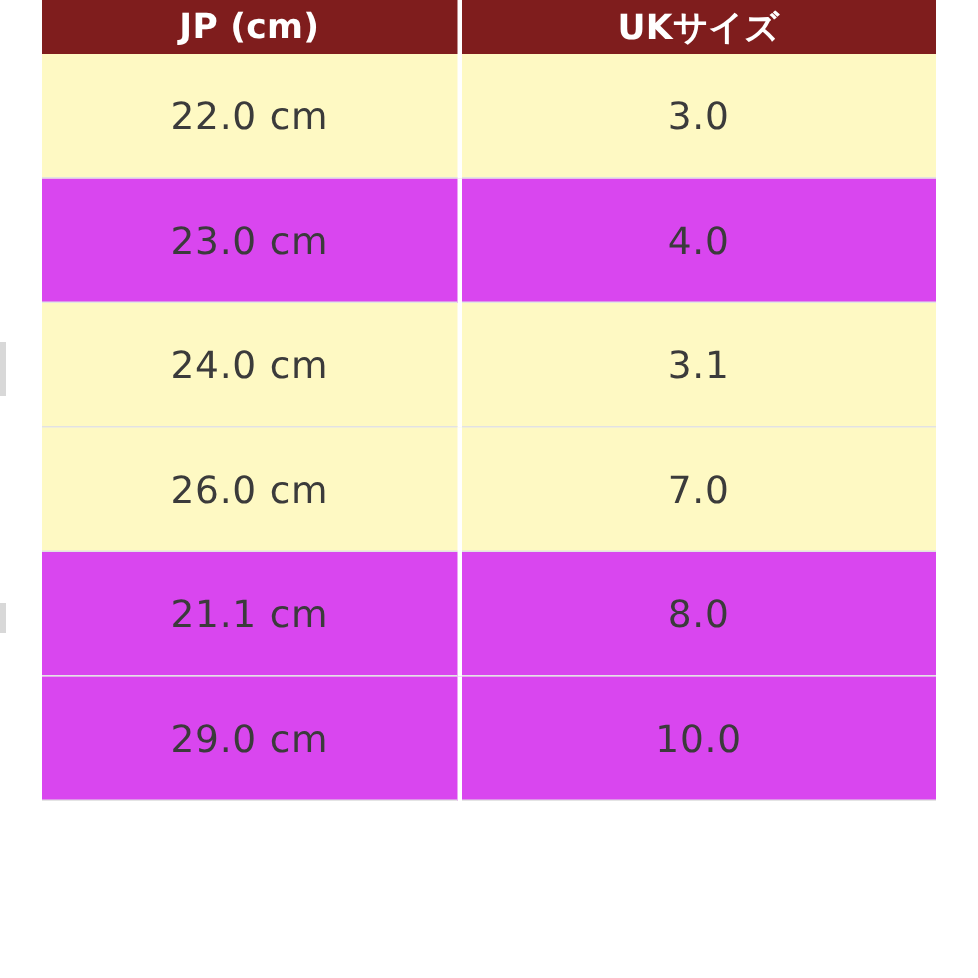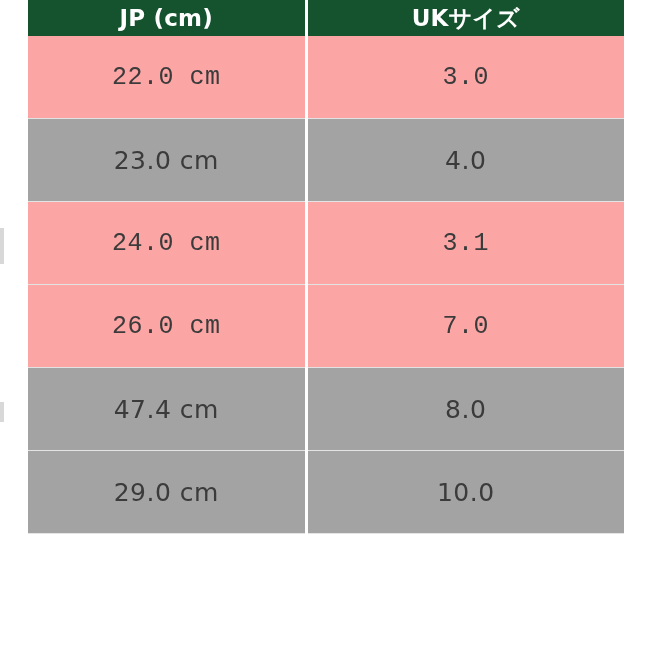--- a/index.html
+++ b/index.html
@@ -40,21 +40,21 @@
   }
   table.size-table {
     border-collapse: collapse;
     width: 596px;
     table-layout: fixed;
   }
   table.size-table col.c1 { width: 278px; }
   table.size-table col.c2 { width: 318px; }
 
   table.size-table th {
-    background: #14532d;
+    background: #7f1d1d;
     color: #ffffff;
     font-size: 23px;
     font-weight: bold;
     text-align: center;
     height: 36px;
     padding: 0;
     vertical-align: middle;
     border-right: 3px solid #ffffff;
     letter-spacing: 0.2px;
   }
@@ -66,22 +66,22 @@
     vertical-align: middle;
     font-size: 25px;
     color: #3b3b3b;
     padding: 0;
     border-bottom: 1px solid #e2e2e2;
     border-right: 3px solid #ffffff;
     letter-spacing: 0.5px;
   }
   table.size-table td:last-child { border-right: none; }
 
-  tr.odd td { background: #fca5a5; font-family: Liberation Mono, monospace; }
-  tr.even td { background: #a3a3a3; margin-left: 34px; }
+  tr.odd td { background: #fef9c3; }
+  tr.even td { background: #d946ef; margin-left: 34px; }
   tr.even td { border-bottom: 1px solid #e4e4e4; }
 
   
   .edge-mark {
     position: absolute;
     left: 0;
     width: 4px;
     background: #d8d8d8;
     z-index: 6;
   }
@@ -121,21 +121,21 @@
         </tr>
         <tr class="odd">
           <td>24.0 cm</td>
           <td>3.1</td>
         </tr>
         <tr class="odd">
           <td>26.0 cm</td>
           <td>7.0</td>
         </tr>
         <tr class="even">
-          <td>47.4 cm</td>
+          <td>21.1 cm</td>
           <td>8.0</td>
         </tr>
         <tr class="even">
           <td>29.0 cm</td>
           <td>10.0</td>
         </tr>
       </tbody>
     </table>
   </div>
 

